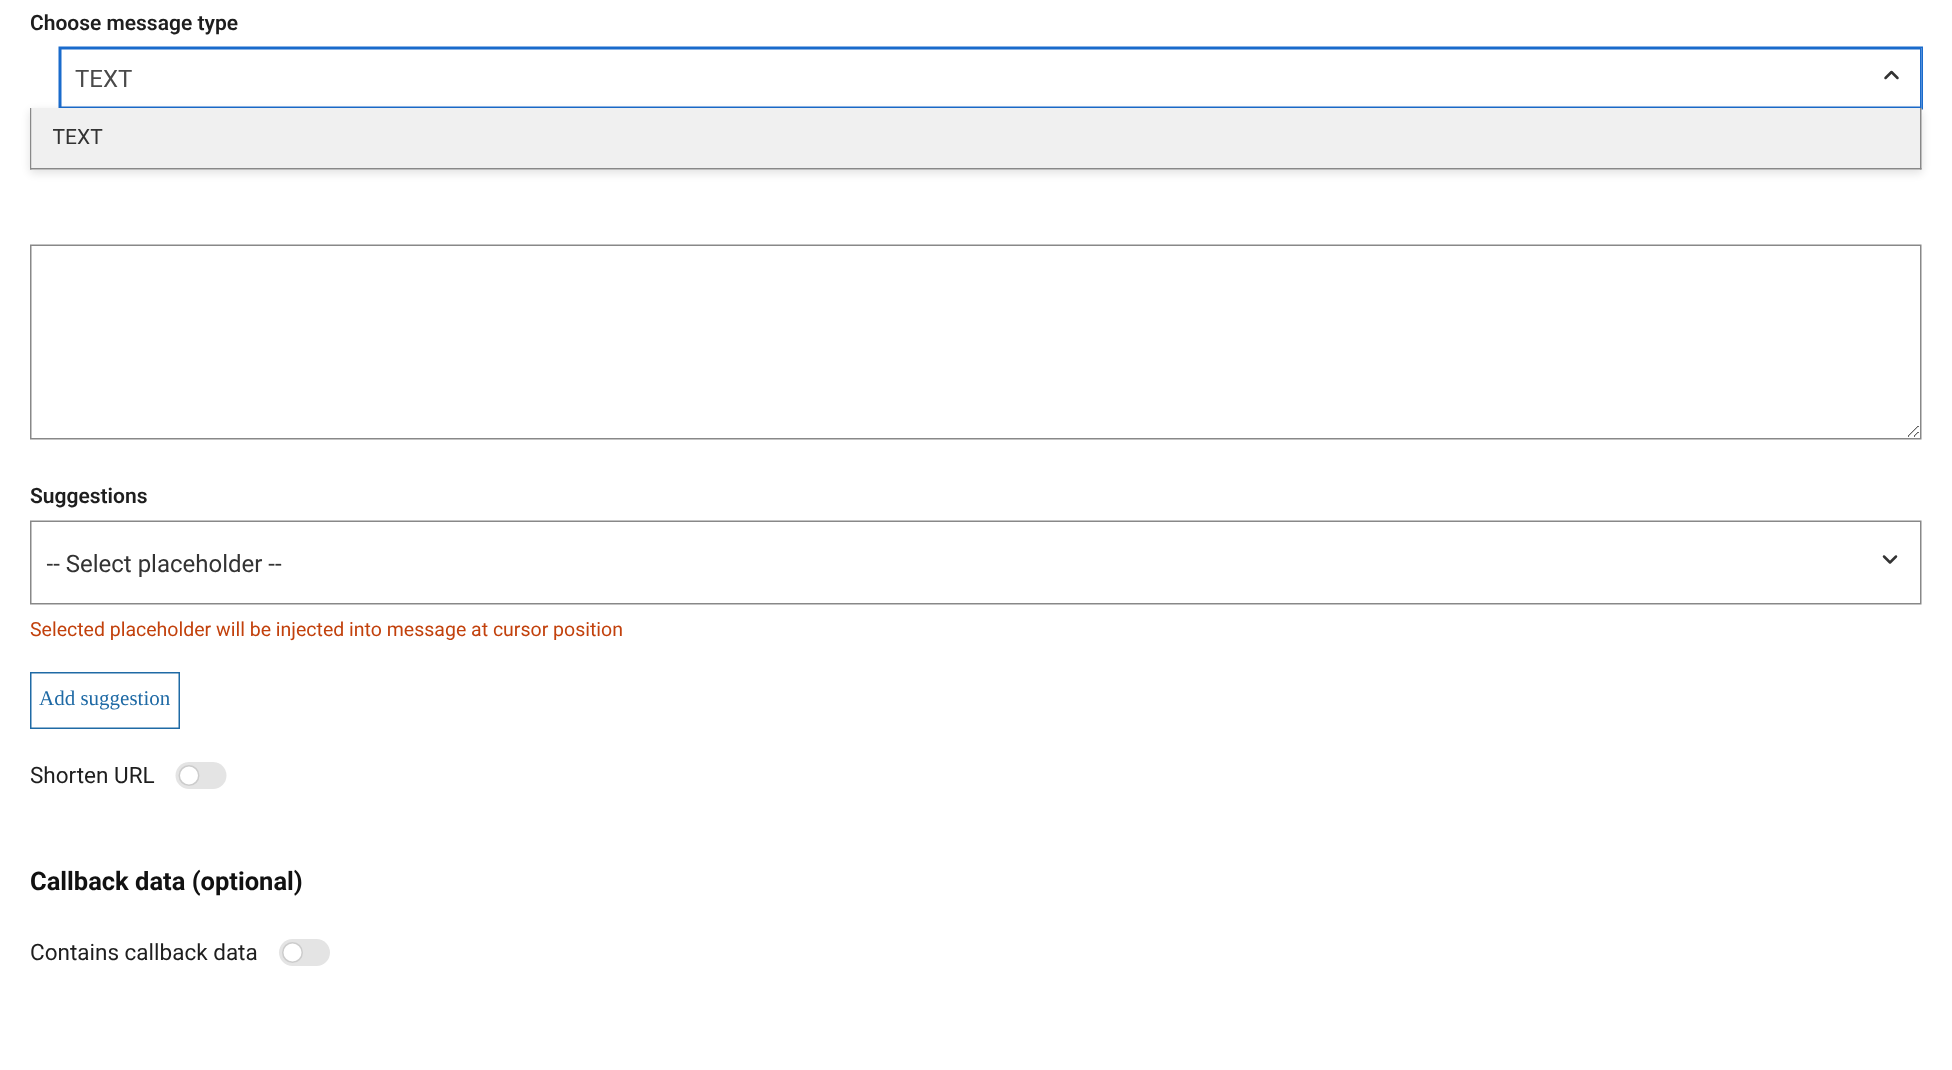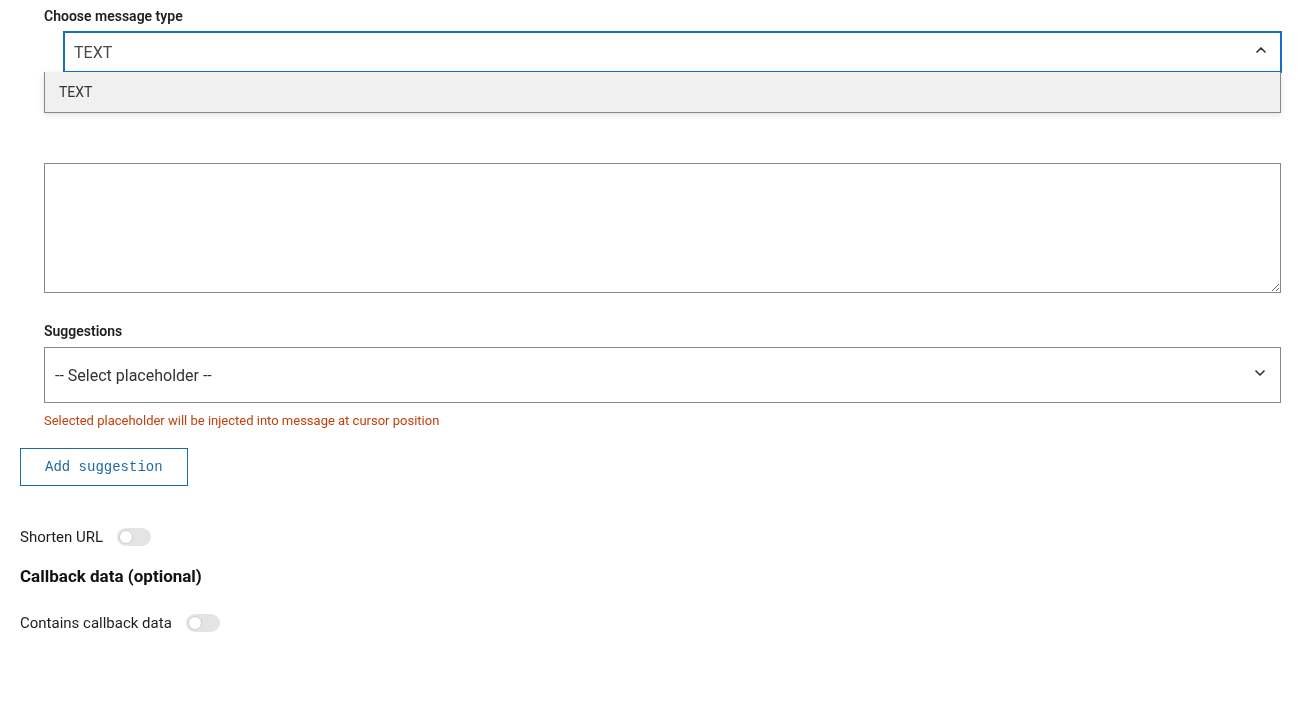--- a/index.html
+++ b/index.html
@@ -9,21 +9,20 @@
     }
     body {
       font-family: -apple-system, BlinkMacSystemFont, "Segoe UI", Roboto, Helvetica, Arial, sans-serif;
       background: #fff;
       color: #1e1e1e;
       padding: 8px 20px 40px 20px;
       width: 1301px;
     }
     .form-group {
       margin-bottom: 20px;
-      margin-left: 24px;
     }
     .form-label {
       display: block;
       font-size: 14px;
       font-weight: 600;
       color: #1e1e1e;
       margin-bottom: 8px;
     }
     .combobox-wrapper {
       position: relative;
@@ -118,29 +117,29 @@
       font-weight: 700;
       color: #111;
       margin-top: 40px;
       margin-bottom: 28px;
     }
     .outline-button {
       border: 1px solid #1f6aa5;
       background: #fff;
       color: #1f6aa5;
       font-size: 14px;
-      padding: 10px 24px;
-      cursor: pointer;
-      font-family: Liberation Mono, monospace;
+      padding: 10px 5px;
+      cursor: pointer;
+      font-family: Liberation Serif, serif;
     }
     .toggle-row {
       display: flex;
       align-items: center;
       gap: 14px;
-      margin-top: 42px;
+      margin-top: 22px;
       margin-bottom: 10px;
     }
     .toggle-row.small-gap {
       margin-top: 14px;
     }
     .toggle-label {
       font-size: 15px;
       color: #1e1e1e;
     }
     .toggle {
@@ -206,20 +205,20 @@
 </div>
 
 <div class="toggle-row">
   <span class="toggle-label">Shorten URL</span>
   <div class="toggle">
     <div class="toggle-knob"></div>
   </div>
 </div>
 
 <div>
-  <h2 class="section-heading" style="margin-top:20px;">Callback data (optional)</h2>
+  <h2 class="section-heading" style="margin-top:52px;">Callback data (optional)</h2>
   <div class="toggle-row small-gap">
     <span class="toggle-label">Contains callback data</span>
     <div class="toggle">
       <div class="toggle-knob"></div>
     </div>
   </div>
 </div>
 
 </body></html>

